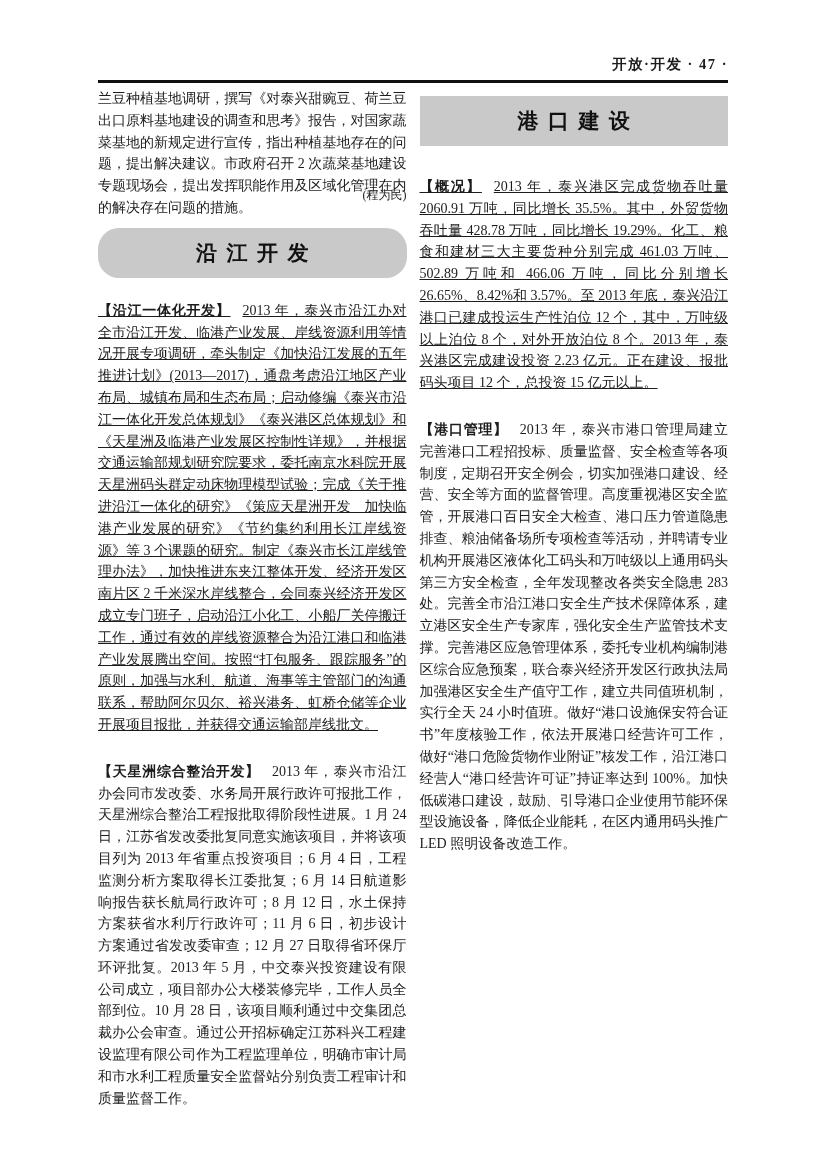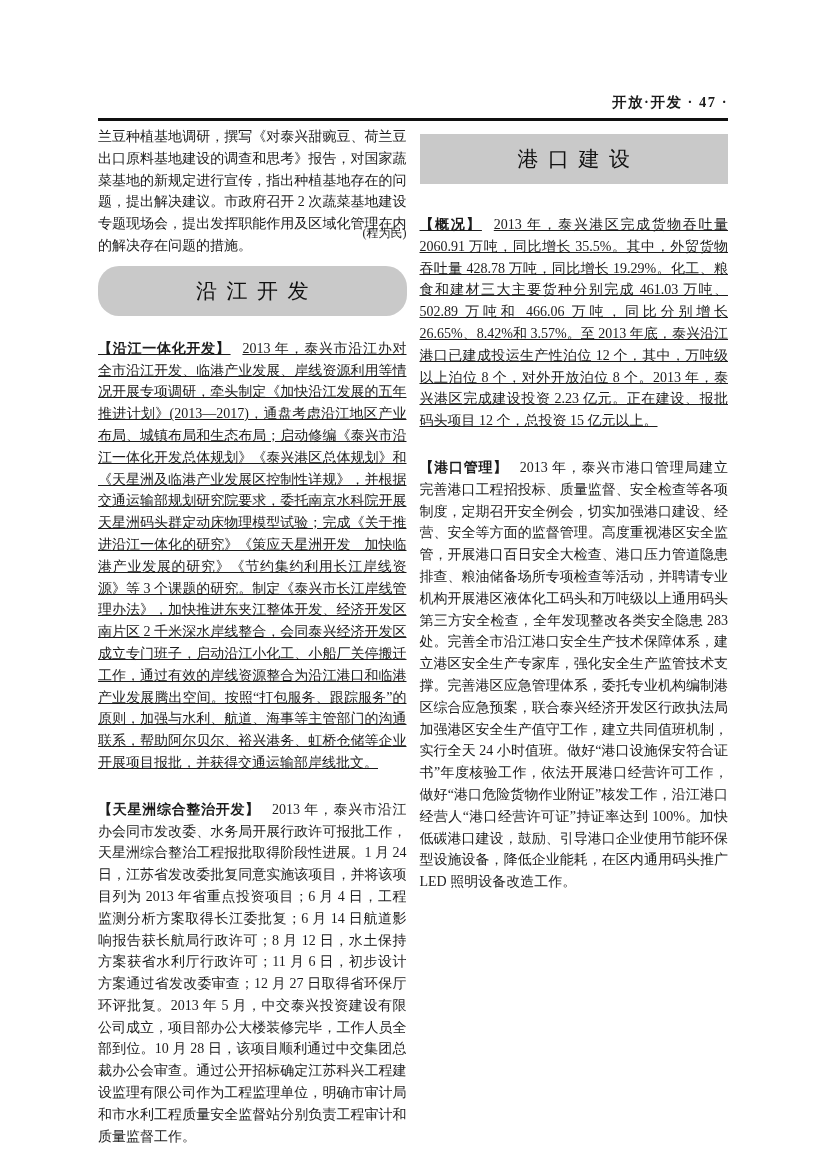--- a/index.html
+++ b/index.html
@@ -15,21 +15,21 @@
     font-family: "Liberation Serif", "DejaVu Serif", serif;
     color: #1c1c1c;
   }
   .page {
     position: absolute;
     left: 98px;
     top: 0;
     width: 630px;
   }
   .running-head {
-    padding-top: 93px;
+    padding-top: 55px;
     text-align: right;
     font-weight: bold;
     font-size: 14.5px;
     letter-spacing: 1.5px;
     line-height: 18px;
   }
   .head-rule {
     height: 0;
     border: none;
     border-top: 3px solid #101010;
@@ -58,21 +58,21 @@
     right: 0;
     bottom: 12px;
     font-size: 12px;
   }
   .section-box {
     background: #c9c9c9;
     height: 50px;
     line-height: 50px;
     text-align: center;
     font-family: "Liberation Sans", "DejaVu Sans", sans-serif;
-    font-weight: normal;
+    font-weight: bold;
     font-size: 21px;
     letter-spacing: 0.45em;
     text-indent: 0.45em;
     color: #111111;
   }
   .col-left .section-box { margin: 9px 0 22px 0; border-radius: 21px; }
   .col-right .section-box { margin: 8px 0 30px 0; }
   .entry { margin-top: 25px; }
   .entry.first { margin-top: 0; text-decoration: underline; }
   .entry-heading {

